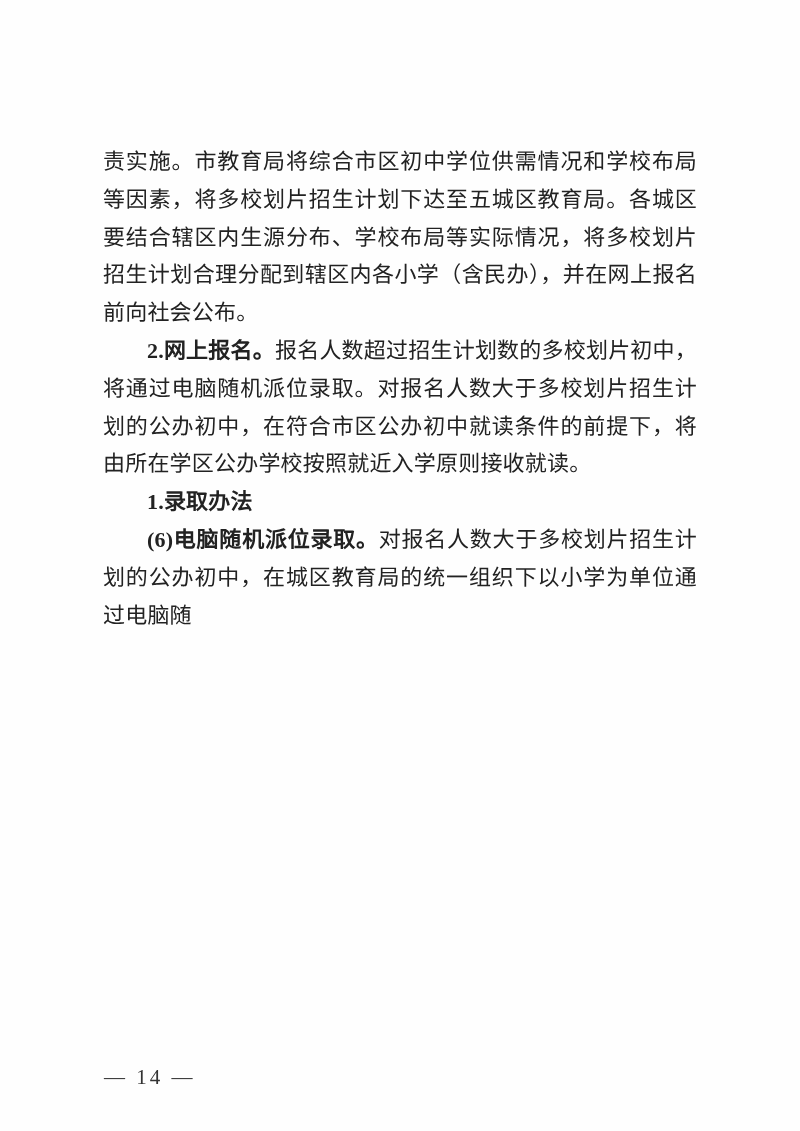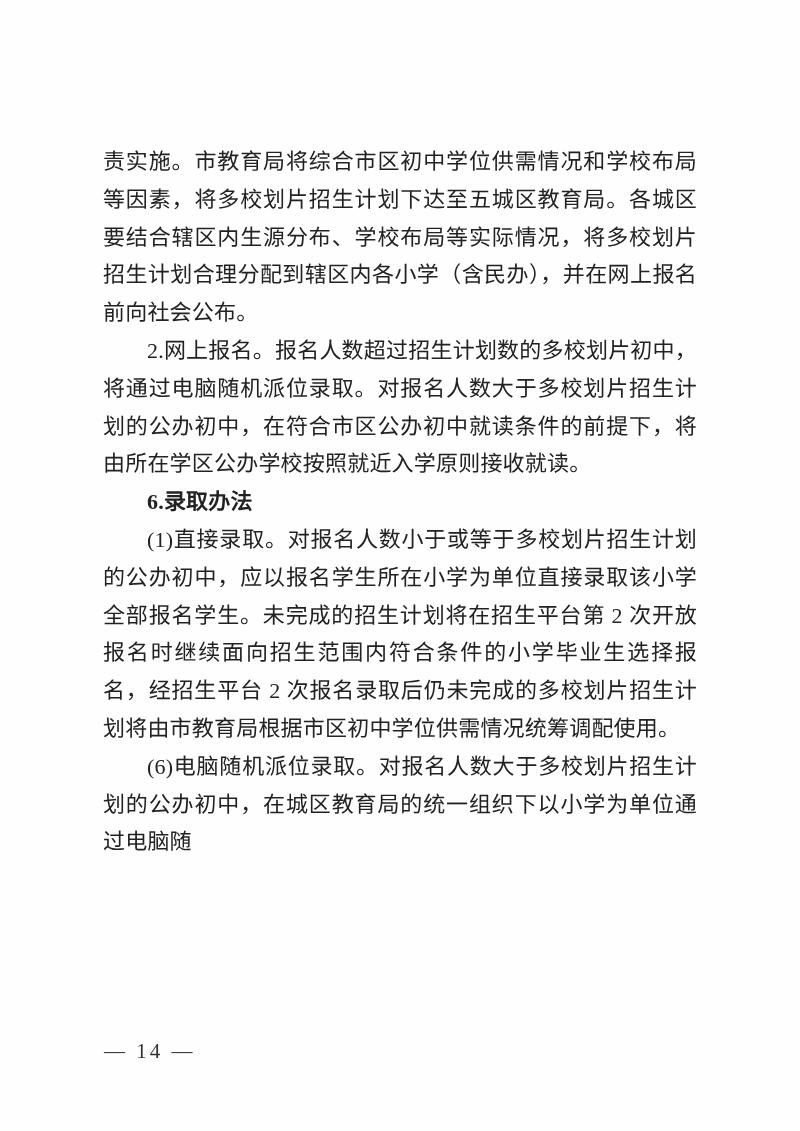--- a/index.html
+++ b/index.html
@@ -27,40 +27,39 @@
     font-size: 22px;
     line-height: 37.8px;
     text-align: justify;
     letter-spacing: 0.2px;
     word-break: break-all;
   }
   .para.indent {
     text-indent: 2em;
   }
   .para .lead {
-    font-weight: normal;
+    font-weight: bold;
     margin-top: 38px;
   }
   .para.heading {
     font-weight: bold;
   }
   .page-footer {
     position: absolute;
     left: 104px;
-    top: 1039px;
+    top: 1065px;
     font-size: 21px;
     letter-spacing: 3px;
     color: #333333;
   }
 </style>
 </head>
 <body>
 
 <div class="page">
   <main class="content" id="paragraph-container">
       <p class="para"><span>责实施。市教育局将综合市区初中学位供需情况和学校布局等因素，将多校划片招生计划下达至五城区教育局。各城区要结合辖区内生源分布、学校布局等实际情况，将多校划片招生计划合理分配到辖区内各小学（含民办），并在网上报名前向社会公布。</span></p>
       <p class="para indent"><span class="lead">2.网上报名。</span><span>报名人数超过招生计划数的多校划片初中，将通过电脑随机派位录取。对报名人数大于多校划片招生计划的公办初中，在符合市区公办初中就读条件的前提下，将由所在学区公办学校按照就近入学原则接收就读。</span></p>
-      <p class="para indent heading"><span>6.录取办法</span></p>
-      <p class="para indent"><span class="lead">(1)直接录取。</span><span>对报名人数小于或等于多校划片招生计划的公办初中，应以报名学生所在小学为单位直接录取该小学全部报名学生。未完成的招生计划将在招生平台第 2 次开放报名时继续面向招生范围内符合条件的小学毕业生选择报名，经招生平台 2 次报名录取后仍未完成的多校划片招生计划将由市教育局根据市区初中学位供需情况统筹调配使用。</span></p>
+      <p class="para indent heading"><span>1.录取办法</span></p>
       <p class="para indent"><span class="lead">(6)电脑随机派位录取。</span><span>对报名人数大于多校划片招生计划的公办初中，在城区教育局的统一组织下以小学为单位通过电脑随</span></p>
     </main>
   <div class="page-footer">— 14 —</div>
 </div>
 
 </body></html>

